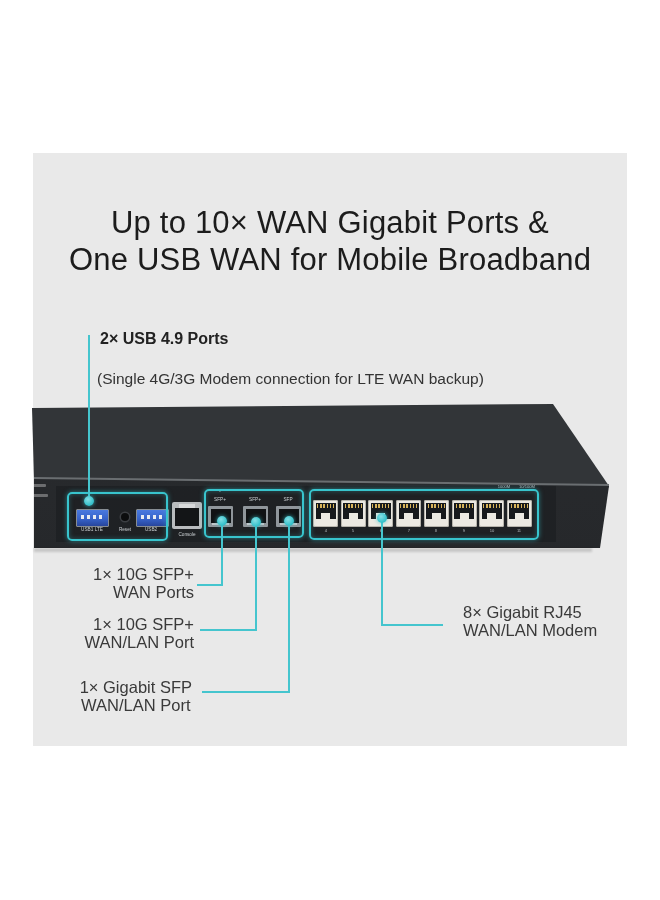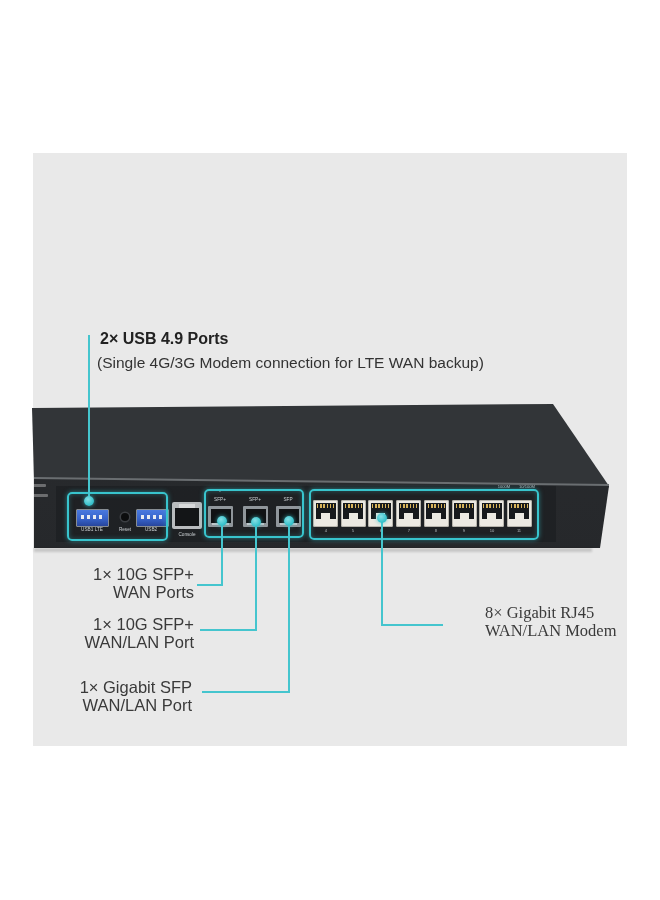--- a/index.html
+++ b/index.html
@@ -6,21 +6,21 @@
   .stage{position:relative;width:660px;height:900px;background:#ffffff;overflow:hidden;
          font-family:"Liberation Sans", sans-serif;}
   .panel{position:absolute;left:33px;top:153px;width:594px;height:593px;background:#e9e9e9;}
 
   
   .title{position:absolute;left:33px;top:204px;width:594px;text-align:center;
          font-size:31px;line-height:37px;color:#1c1c1c;font-weight:400;letter-spacing:.2px;}
 
   
   .usb-heading{position:absolute;left:100px;top:330px;font-size:16px;font-weight:bold;color:#222;}
-  .usb-sub{position:absolute;left:97px;top:354px;font-size:15.5px;color:#333;}
+  .usb-sub{position:absolute;left:97px;top:370px;font-size:15.5px;color:#333;}
 
   
   .clip{position:absolute;left:0;top:0;width:660px;height:900px;}
   .dev-top{background:radial-gradient(ellipse 420px 160px at 62% 18%, #7e8286 0%, #5d6165 35%, #404347 72%, #323538 100%);
            clip-path:polygon(32px 408px, 553px 404px, 609px 486px, 34px 479px);}
   .dev-bevel{background:#6a6e71;clip-path:polygon(34px 477px, 609px 484px, 609px 487.5px, 34px 480.5px);}
   .dev-front{background:linear-gradient(180deg,#43464a 0%, #2c2f32 14%, #26282b 62%, #1f2124 100%);
              clip-path:polygon(34px 479px, 609px 486px, 600px 548px, 34px 548px);}
   .dev-recess{position:absolute;left:56px;top:486px;width:500px;height:56px;background:rgba(18,20,22,.35);}
   .dev-shadow{position:absolute;left:34px;top:548px;width:558px;height:4px;background:rgba(0,0,0,.15);filter:blur(1px);}
@@ -66,20 +66,24 @@
   .callout{position:absolute;font-size:16.5px;line-height:17.5px;color:#3a3a3a;}
   .r{text-align:right;}
 </style>
 </head>
 <body>
 
 <div class="stage">
 
   <div class="panel"></div>
 
+  <div class="title">
+    <div>Up to 10× WAN Gigabit Ports &amp;</div>
+    <div>One USB WAN for Mobile Broadband</div>
+  </div>
 
   <div class="usb-heading">2× USB 4.9 Ports</div>
   <div class="usb-sub">(Single 4G/3G Modem connection for LTE WAN backup)</div>
 
   <div class="clip dev-top"></div>
   <div class="clip dev-bevel"></div>
   <div class="clip dev-front"></div>
   <div class="dev-recess"></div>
   <div class="dev-shadow"></div>
   <div class="print-mark" style="left:33px;top:484px;width:13px;"></div>
@@ -196,22 +200,22 @@
   <div class="dot" style="left:377px;top:513px;"></div>
 
   <div class="callout r" style="right:466px;top:566px;">
     <div>1× 10G SFP+</div>
     <div>WAN Ports</div>
   </div>
   <div class="callout r" style="right:466px;top:616px;">
     <div>1× 10G SFP+</div>
     <div>WAN/LAN Port</div>
   </div>
-  <div class="callout r" style="right:468px;top:679px;">
+  <div class="callout r" style="right:468px;top:679px;text-align:center;">
     <div>1× Gigabit SFP</div>
     <div>WAN/LAN Port</div>
   </div>
-  <div class="callout" style="left:485px;top:604px;font-family:Liberation Serif, serif;">
+  <div class="callout" style="left:463px;top:604px;">
     <div>8× Gigabit RJ45</div>
     <div>WAN/LAN Modem</div>
   </div>
 
 </div>
 
 </body></html>

